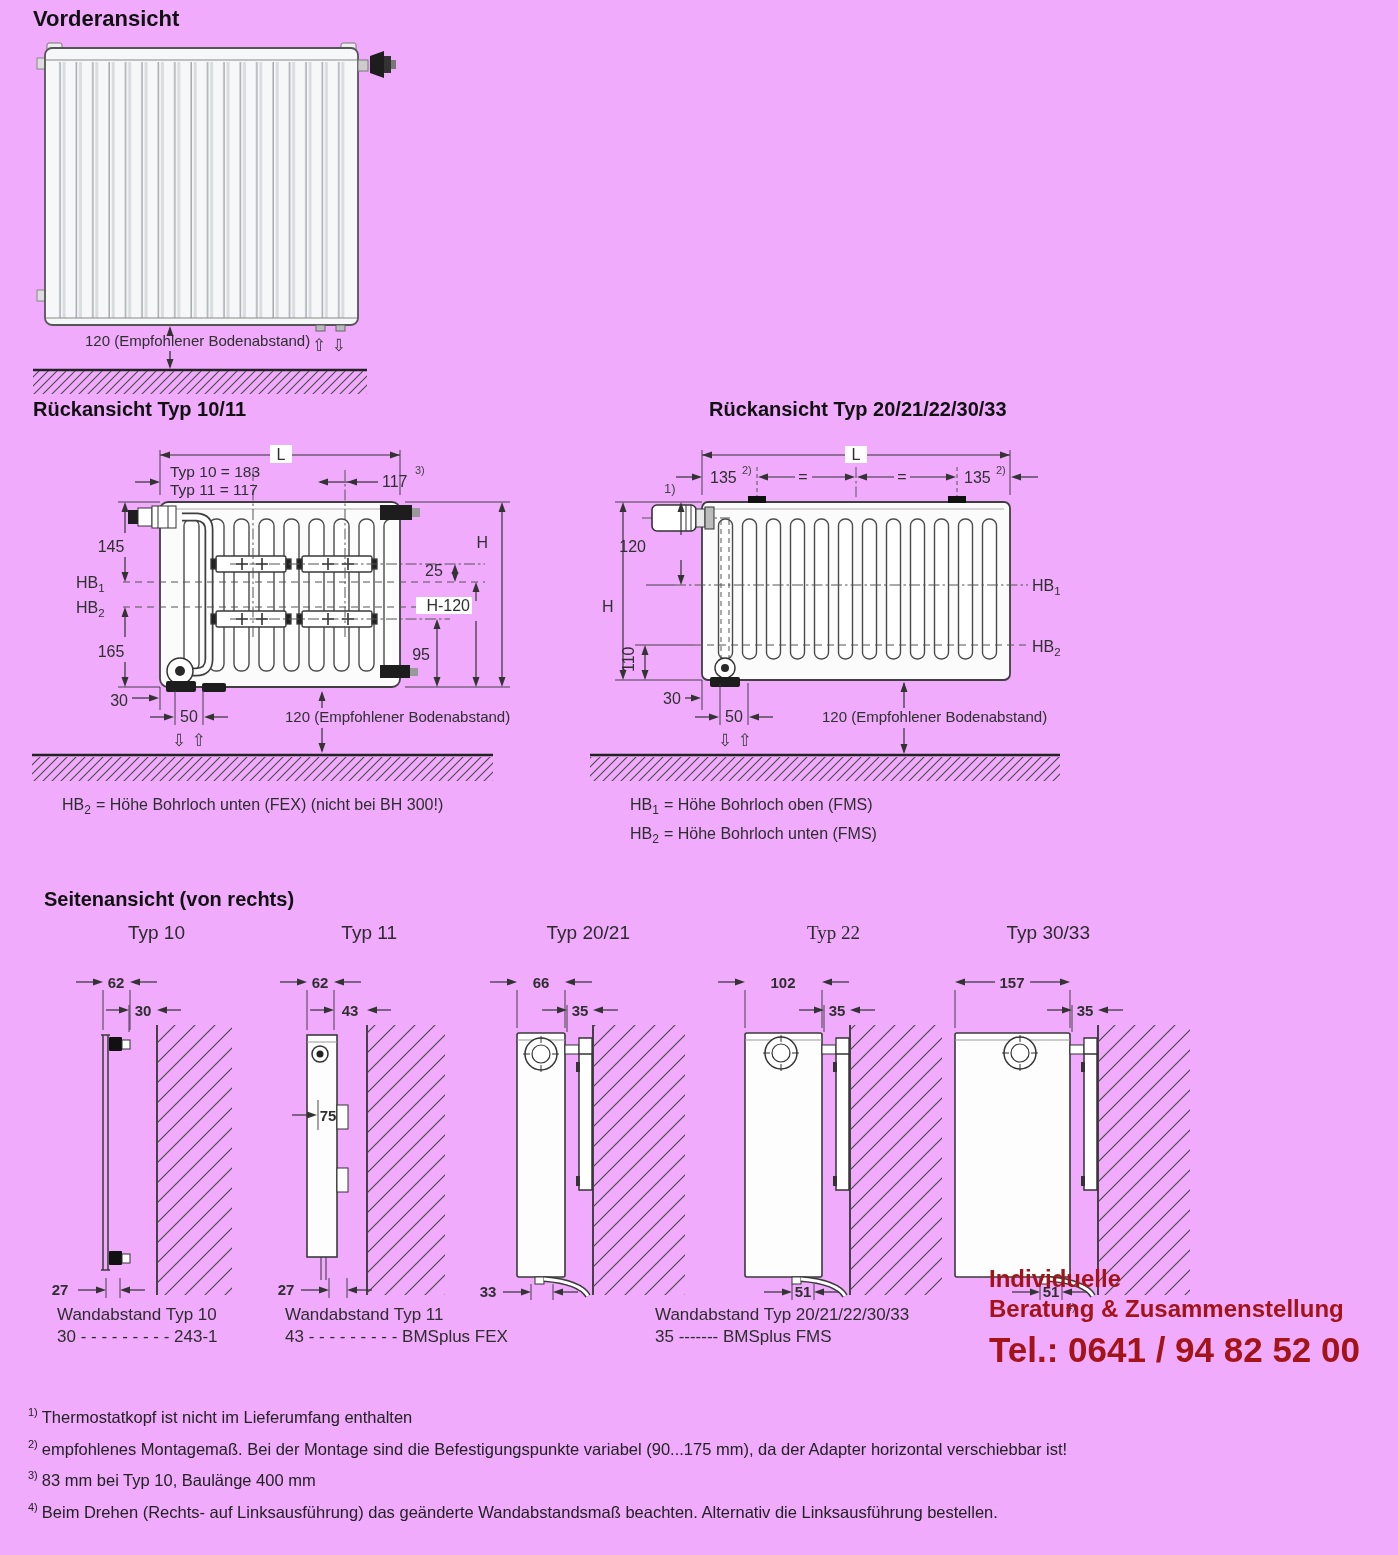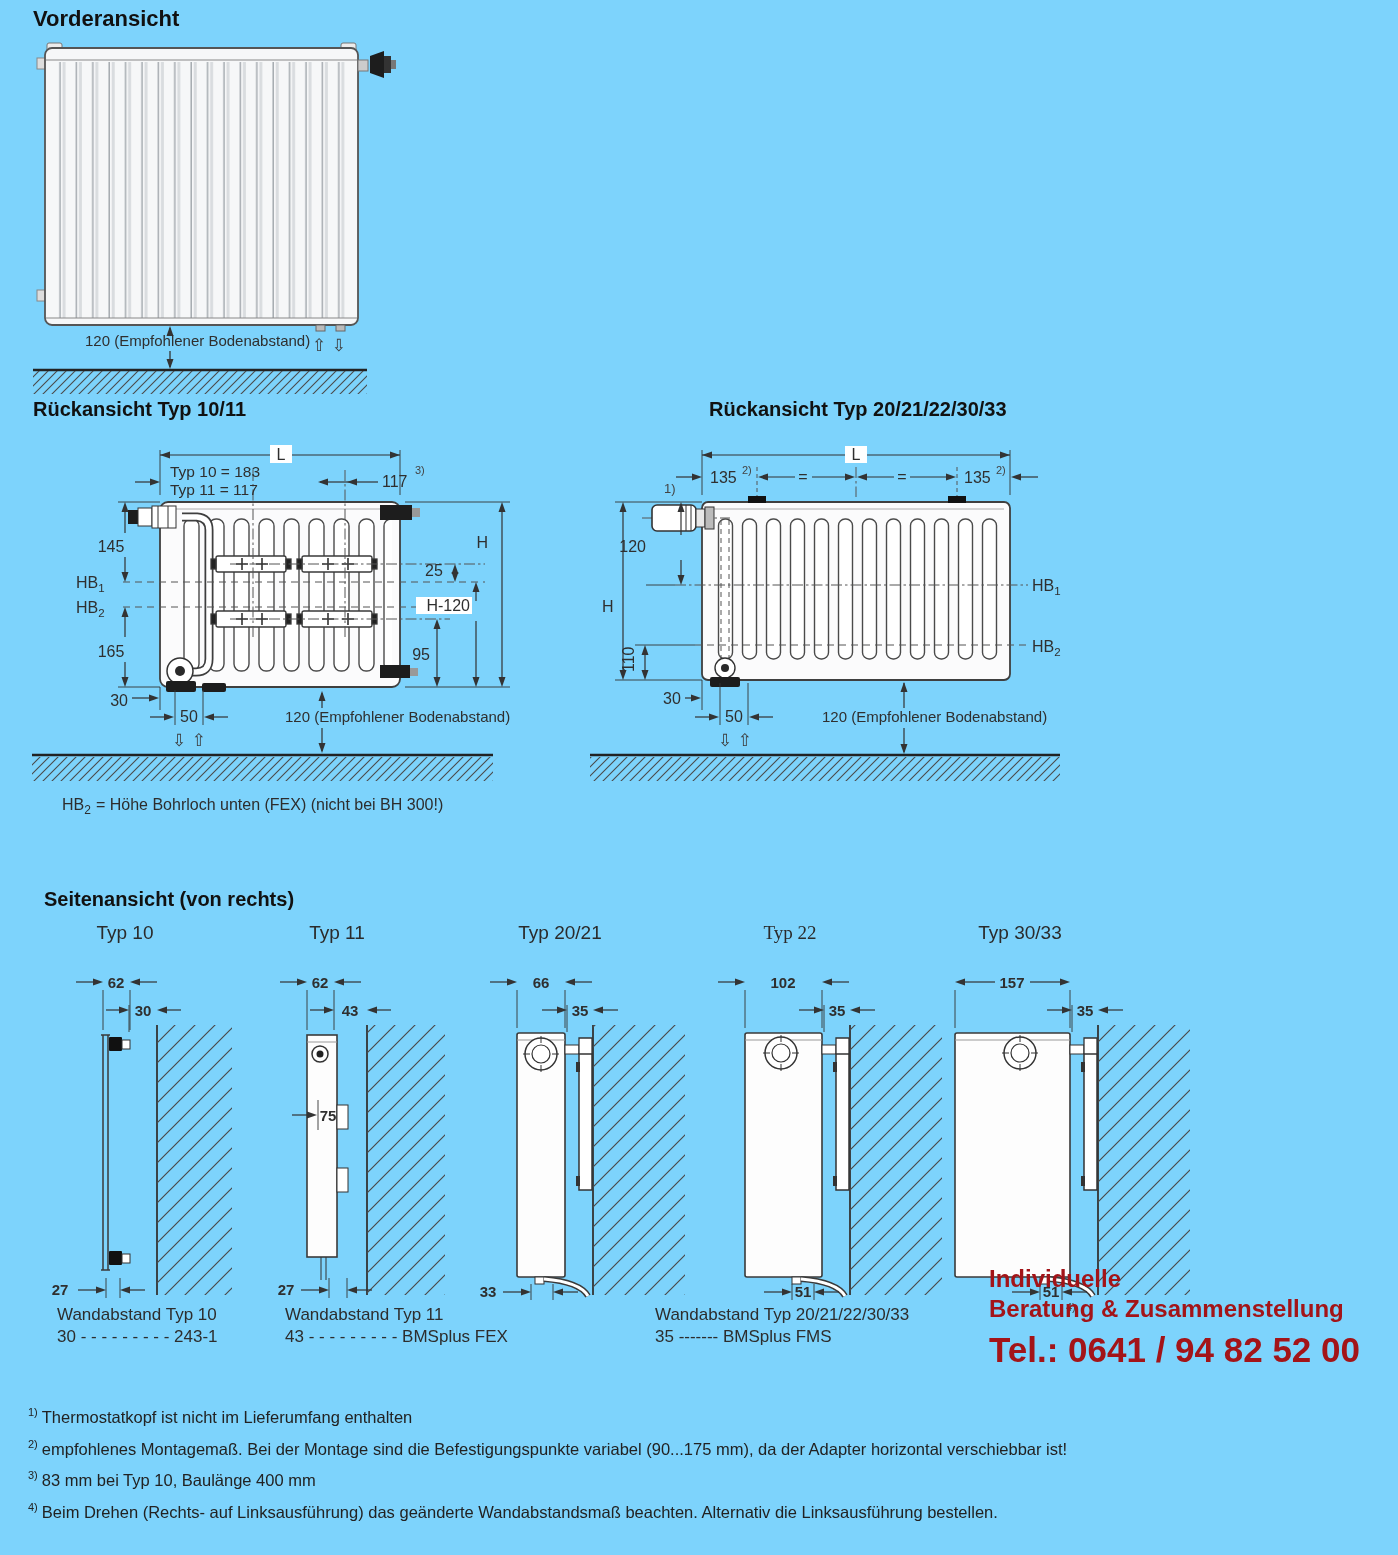--- a/index.html
+++ b/index.html
@@ -1,21 +1,21 @@
 <!DOCTYPE html>
 <html><head>
 <meta charset="utf-8">
 <style>
   html,body{margin:0;padding:0;background:#fff;}
-  #page{position:relative;width:1398px;height:1555px;background:#7dd3fc;
+  #page{position:relative;width:1398px;height:1555px;background:#f0abfc;
         font-family:"Liberation Sans","DejaVu Sans",sans-serif;color:#1c1c1c;overflow:hidden;}
   .abs{position:absolute;}
   .h1{font-size:22px;font-weight:bold;color:#111;}
   .h2{font-size:20px;font-weight:bold;color:#111;}
-  .coltitle{font-size:19px;color:#2b2b2b;text-align:center;}
+  .coltitle{font-size:19px;color:#2b2b2b;text-align:right;}
   .legend{font-size:16px;color:#2d2d2d;line-height:23px;}
   .legend sub{font-size:12px;}
   .legend .rest{margin-left:5px;}
   .caption{font-size:17px;color:#2d2d2d;line-height:22px;}
   .contact{right:38px;top:1264px;color:#a31418;font-weight:bold;line-height:1.25;}
   .contact .c1{font-size:24px;}
   .contact .c2{font-size:24px;}
   .contact .cphone{font-size:35px;margin-top:4px;}
   .contact .cemail{font-size:29px;}
   .footnotes{left:28px;top:1406px;width:1340px;font-size:16.5px;color:#222;}
@@ -321,20 +321,24 @@
 
     <g>
       <line x1="0" y1="330" x2="470" y2="330" stroke="#222" stroke-width="2.4"></line>
       <rect x="0" y="332" width="470" height="24" fill="url(#br-ground)"></rect>
     </g>
   </svg>
 
   <div class="abs legend" style="left:62px;top:793px;">
     <div><span>HB</span><sub>2</sub><span class="rest">= Höhe Bohrloch unten (FEX) (nicht bei BH 300!)</span></div>
   </div>
+  <div class="abs legend" style="left:630px;top:793px;">
+    <div><span>HB</span><sub>1</sub><span class="rest">= Höhe Bohrloch oben (FMS)</span></div>
+    <div><span>HB</span><sub>2</sub><span class="rest">= Höhe Bohrloch unten (FMS)</span></div>
+  </div>
 
   <div class="abs h2" style="left:44px;top:888px;">Seitenansicht (von rechts)</div>
   <div class="abs coltitle" style="left:65px;top:922px;width:120px;">Typ 10</div>
   <div class="abs coltitle" style="left:277px;top:922px;width:120px;">Typ 11</div>
   <div class="abs coltitle" style="left:490px;top:922px;width:140px;">Typ 20/21</div>
   <div class="abs coltitle" style="left:720px;top:922px;width:140px;font-family:Liberation Serif, serif;">Typ 22</div>
   <div class="abs coltitle" style="left:950px;top:922px;width:140px;">Typ 30/33</div>
 
   <svg style="left:30px;top:950px;" width="1250" height="365" viewBox="0 0 1250 365">
     <defs>

